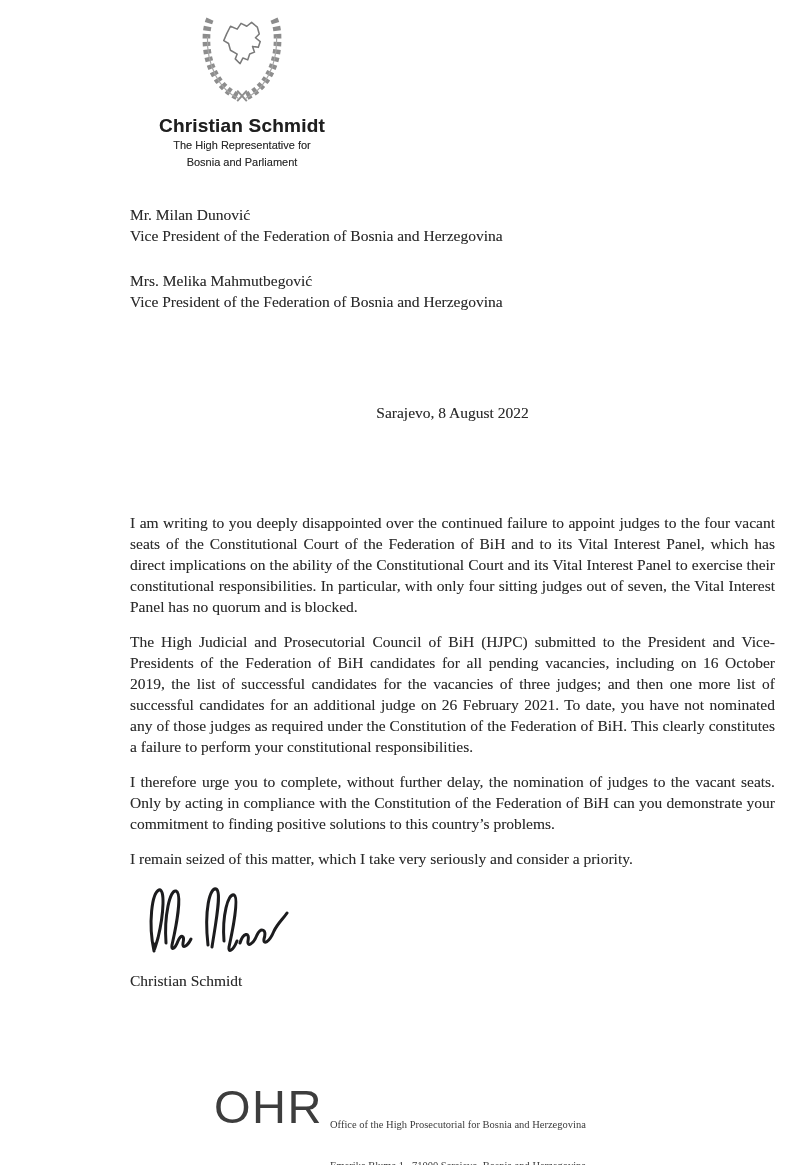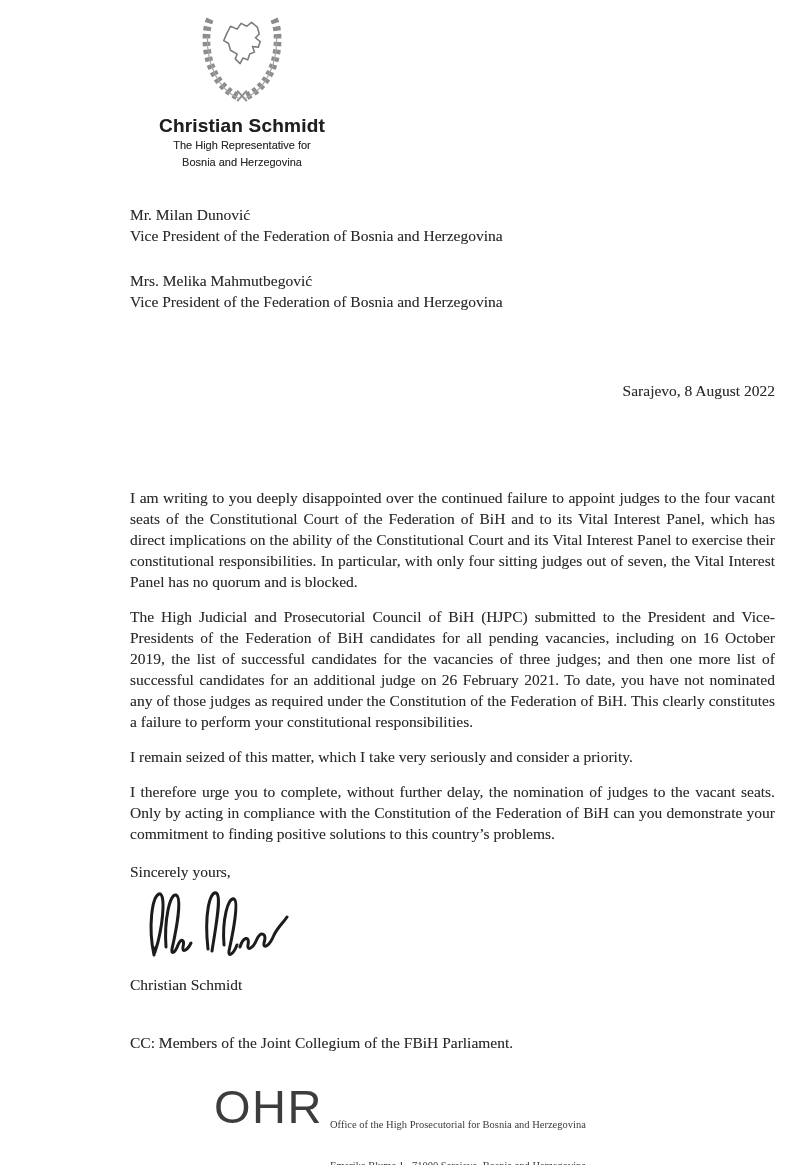--- a/index.html
+++ b/index.html
@@ -43,35 +43,35 @@
     position: absolute;
     left: 130px; top: 204px;
     font-size: 15.5px;
     line-height: 21px;
     text-shadow: 0 0 0.5px rgba(30,30,30,0.35);
   }
   .recipient { margin-bottom: 24px; }
   
   .dateline {
     position: absolute;
-    left: 130px; top: 382px;
+    left: 130px; top: 404px;
     width: 645px;
-    text-align: right;
+    text-align: center;
     font-size: 15.5px;
     text-shadow: 0 0 0.5px rgba(30,30,30,0.35);
   }
   .salutation {
     position: absolute;
     left: 130px; top: 452px;
     font-size: 15.5px;
     text-shadow: 0 0 0.5px rgba(30,30,30,0.35);
   }
   .body-block {
     position: absolute;
-    left: 130px; top: 487px;
+    left: 130px; top: 512px;
     width: 645px;
     font-size: 15.5px;
     line-height: 21px;
     text-align: justify;
     text-shadow: 0 0 0.5px rgba(30,30,30,0.35);
   }
   .body-block p { margin: 0 0 14px 0; }
   .closing { margin-top: 17px; text-align: left; }
   .signature-wrap { margin: 5px 0 0 12px; }
   .sig-name { text-align: left; }
@@ -111,60 +111,58 @@
         <path d="M54,94 C73,85 87,61 86,30" fill="none" stroke="#a5a5a5" stroke-width="1.2"></path>
         <path d="M45,97 L55,86 M45,86 L55,97" fill="none" stroke="#8d8d8d" stroke-width="2"></path>
 
         <path d="M34,27 L38,19 L45,22 L49,16 L55,19 L60,15 L66,20 L68,27
                  L64,31 L69,35 L67,41 L61,40 L63,46 L58,48 L56,54 L51,52
                  L48,58 L43,53 L45,48 L38,44 L36,37 L31,34 Z" fill="none" stroke="#7a7a7a" stroke-width="1.6" stroke-linejoin="round"></path>
       </svg>
     </div>
     <div class="lh-name">Christian Schmidt</div>
     <div class="lh-title">The High Representative for</div>
-    <div class="lh-title">Bosnia and Herzegovina</div>
+    <div class="lh-title">Bosnia and Parliament</div>
   </div>
 
   <div class="recipients">
     <div class="recipient">
       <div>Mr. Milan Dunović</div>
       <div>Vice President of the Federation of Bosnia and Herzegovina</div>
     </div>
     <div class="recipient">
       <div>Mrs. Melika Mahmutbegović</div>
       <div>Vice President of the Federation of Bosnia and Herzegovina</div>
     </div>
   </div>
 
   <div class="dateline">Sarajevo, 8 August 2022</div>
 
 
   <div class="body-block">
     <p>I am writing to you deeply disappointed over the continued failure to appoint judges to the four vacant seats of the Constitutional Court of the Federation of BiH and to its Vital Interest Panel, which has direct implications on the ability of the Constitutional Court and its Vital Interest Panel to exercise their constitutional responsibilities. In particular, with only four sitting judges out of seven, the Vital Interest Panel has no quorum and is blocked.</p>
     <p>The High Judicial and Prosecutorial Council of BiH (HJPC) submitted to the President and Vice-Presidents of the Federation of BiH candidates for all pending vacancies, including on 16 October 2019, the list of successful candidates for the vacancies of three judges; and then one more list of successful candidates for an additional judge on 26 February 2021. To date, you have not nominated any of those judges as required under the Constitution of the Federation of BiH. This clearly constitutes a failure to perform your constitutional responsibilities.</p>
+    <p>I therefore urge you to complete, without further delay, the nomination of judges to the vacant seats. Only by acting in compliance with the Constitution of the Federation of BiH can you demonstrate  your commitment to finding positive solutions to this country’s problems.</p>
     <p>I remain seized of this matter, which I take very seriously and consider a priority.</p>
-    <p>I therefore urge you to complete, without further delay, the nomination of judges to the vacant seats. Only by acting in compliance with the Constitution of the Federation of BiH can you demonstrate  your commitment to finding positive solutions to this country’s problems.</p>
 
-    <div class="closing">Sincerely yours,</div>
 
     <div class="signature-wrap">
       <svg width="150" height="82" viewBox="0 0 150 82">
         <g fill="none" stroke="#1c1c1e" stroke-width="3" stroke-linecap="round">
           <path d="M12,68 C6,40 10,10 17,7 C23,5 22,30 16,55 C13,65 11,72 13,61"></path>
           <path d="M24,60 C22,33 28,6 34,8 C40,10 35,40 30,62 C29,68 33,66 36,58 C39,51 43,52 41,60 C40,66 45,64 49,56"></path>
           <path d="M66,62 C62,27 68,4 74,6 C80,8 74,38 70,64"></path>
           <path d="M82,58 C80,33 86,10 92,12 C97,14 91,46 87,64 C86,70 91,68 95,58"></path>
           <path d="M98,60 C101,50 108,48 106,58 C105,64 111,62 115,52 C119,44 125,46 122,56 C121,62 127,60 132,48 C136,40 141,36 145,30"></path>
         </g>
       </svg>
     </div>
 
     <div class="sig-name">Christian Schmidt</div>
 
-    <div class="cc-line">CC: Members of the Joint Collegium of the FBiH Parliament.</div>
   </div>
 
   <div class="footer-logo">OHR</div>
   <div class="footer-address">
     <div>Office of the High Prosecutorial for Bosnia and Herzegovina</div>
     <div>Emerika Bluma 1,  71000 Sarajevo, Bosnia and Herzegovina</div>
     
   </div>
 
 </div>

